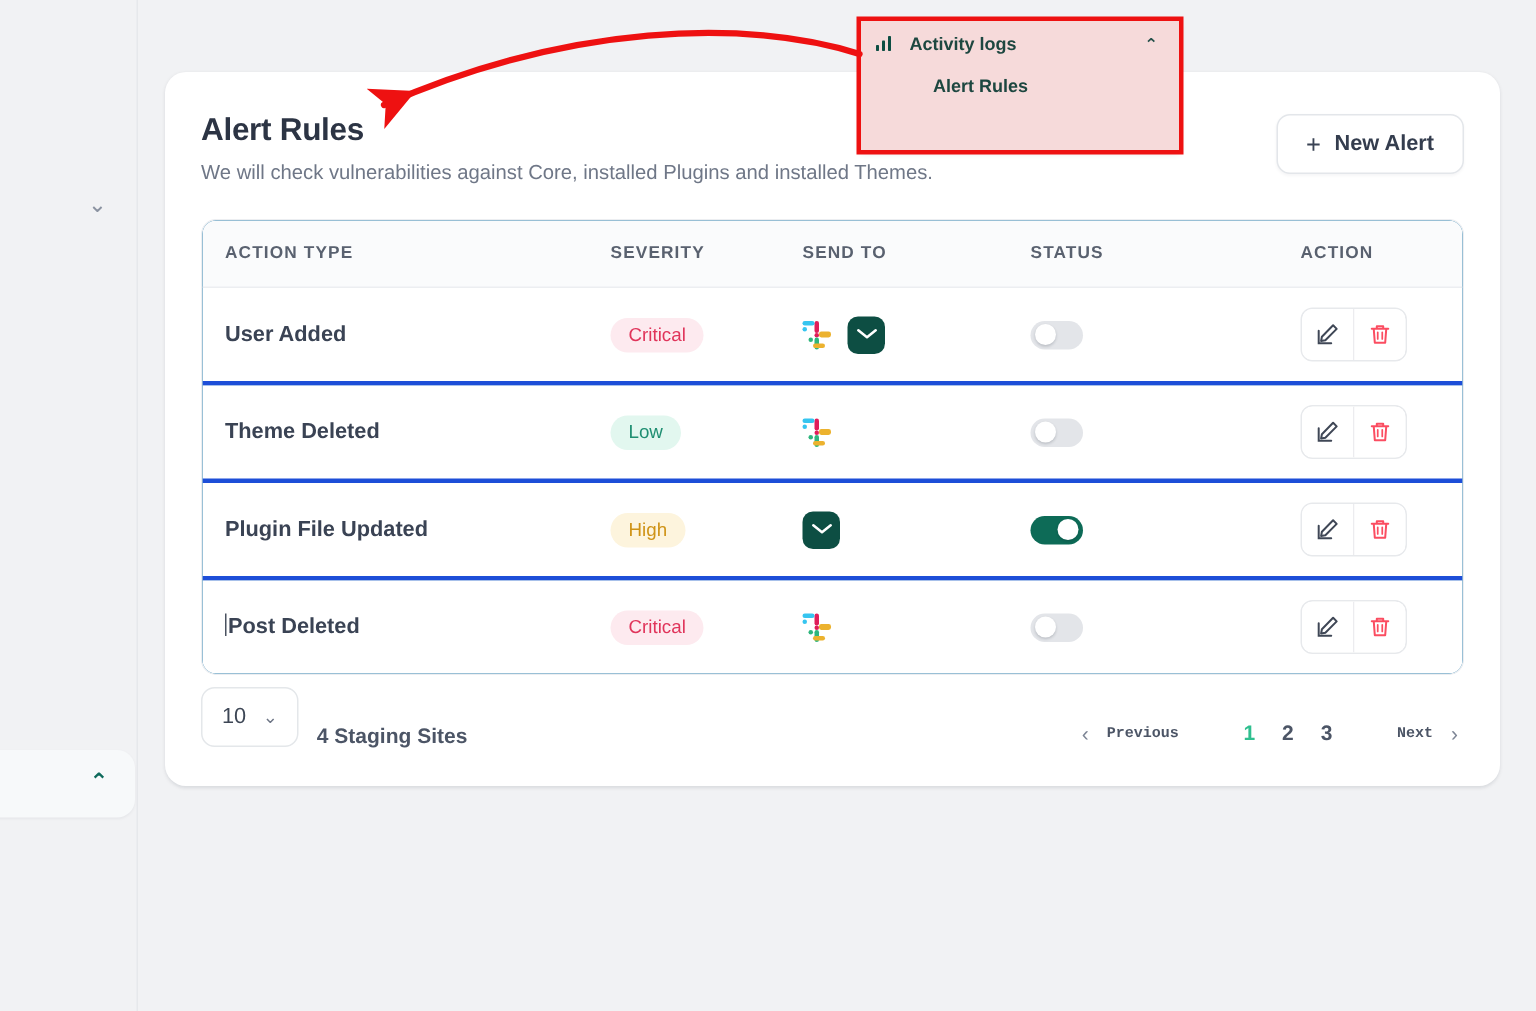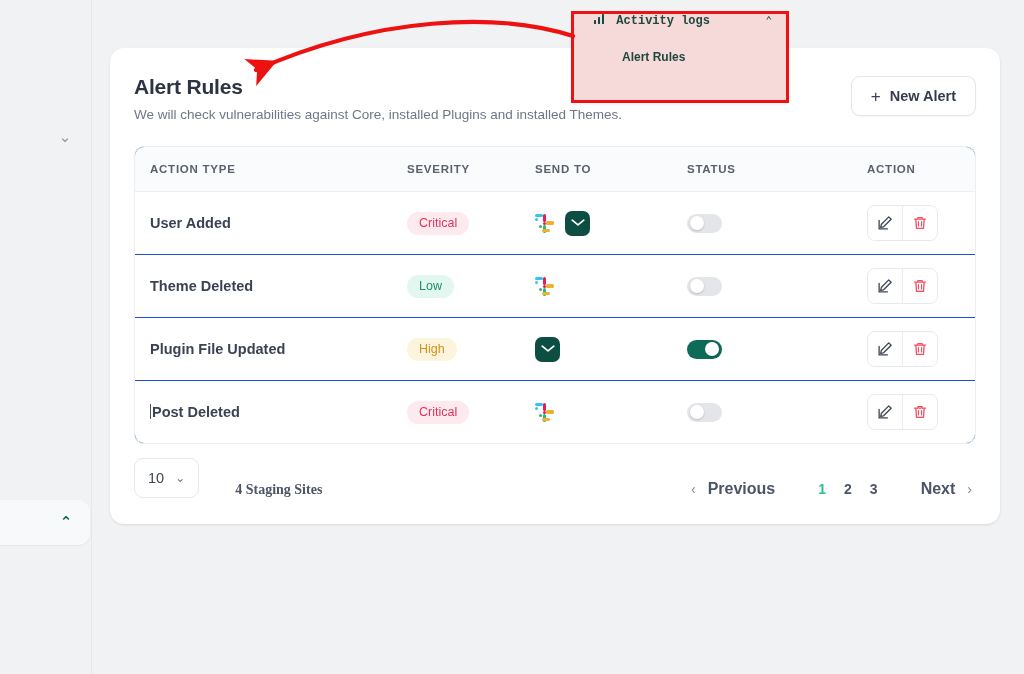--- a/index.html
+++ b/index.html
@@ -66,21 +66,21 @@
   }
   .thead{
     display:flex;align-items:center;height:44px;
     background:#fafbfc;border-bottom:1px solid #eceef1;
   }
   .thead div{
     font-size:11.5px;font-weight:600;letter-spacing:.75px;color:#59616f;
   }
   .trow{
     display:flex;align-items:center;height:62px;
-    border-bottom:1px solid #1d4ed8;background:#fff;
+    border-bottom:3px solid #1d4ed8;background:#fff;
   }
   .trow:last-child{border-bottom:none;}
   .c-action-type{width:272px;padding-left:15px;box-sizing:border-box;}
   .c-severity{width:128px;}
   .c-send-to{width:152px;}
   .c-status{width:180px;}
   .c-actions{flex:1;}
 
   .action-type-text{
     font-size:14.5px;font-weight:700;color:#3a4354;position:relative;
@@ -148,46 +148,46 @@
     display:flex;align-items:flex-end;
   }
   #per-page-select{
     display:flex;align-items:center;gap:11px;
     height:38px;padding:0 13px;
     border:1px solid #e4e7ea;border-radius:9px;background:#fff;cursor:pointer;
     font-size:14.5px;color:#3d4655;
   }
   #per-page-chevron{color:#6d7585;font-size:12px;line-height:1;}
   #staging-count{
-    margin-left:36px;font-size:14px;font-weight:600;color:#4c5566;font-family:Liberation Serif, serif;
+    margin-left:12px;font-size:14px;font-weight:600;color:#4c5566;
   }
   #pagination{margin-left:auto;display:flex;align-items:center;gap:0;}
   #pagination .pg{
-    font-size:16px;color:#4c5566;cursor:pointer;padding:0 8px;font-weight:600;
+    font-size:10px;color:#4c5566;cursor:pointer;padding:0 8px;font-weight:600;font-family:Liberation Mono, monospace;
   }
   #pagination .arrow{color:#7d8595;font-size:14px;padding:0 4px;cursor:pointer;}
   #pagination .num{
     font-size:14px;color:#4c5566;cursor:pointer;padding:0 9px;font-weight:600;
   }
   #pagination .num.active{color:#2fbf8f;}
   #pg-gap{width:26px;}
 
   
   #activity-menu-outline{
     position:absolute;left:571px;top:11px;width:218px;height:92px;
     border:3px solid #ee1111;box-sizing:border-box;
   }
   #activity-menu{
     position:absolute;left:574px;top:14px;width:212px;height:86px;
     background:#f6dada;box-sizing:border-box;
     box-shadow:0 2px 5px rgba(16,24,40,.12);
   }
   #activity-menu-header{
-    display:flex;height:30px;padding:0 14px 0 20px;
-    box-sizing:border-box;cursor:pointer;font-family:Liberation Mono, monospace;
+    display:flex;align-items:center;height:30px;padding:0 14px 0 10px;
+    box-sizing:border-box;cursor:pointer;
   }
   #bars-icon{display:inline-flex;align-items:flex-end;gap:1.6px;height:10px;}
   #bars-icon i{display:block;width:2.4px;background:#0d4e43;border-radius:.5px;}
   #bars-icon i:nth-child(1){height:4px;}
   #bars-icon i:nth-child(2){height:7px;}
   #bars-icon i:nth-child(3){height:10px;}
   #activity-menu-title{
     margin-left:12px;font-size:12px;font-weight:700;color:#1d4740;
   }
   #activity-menu-chevron{

